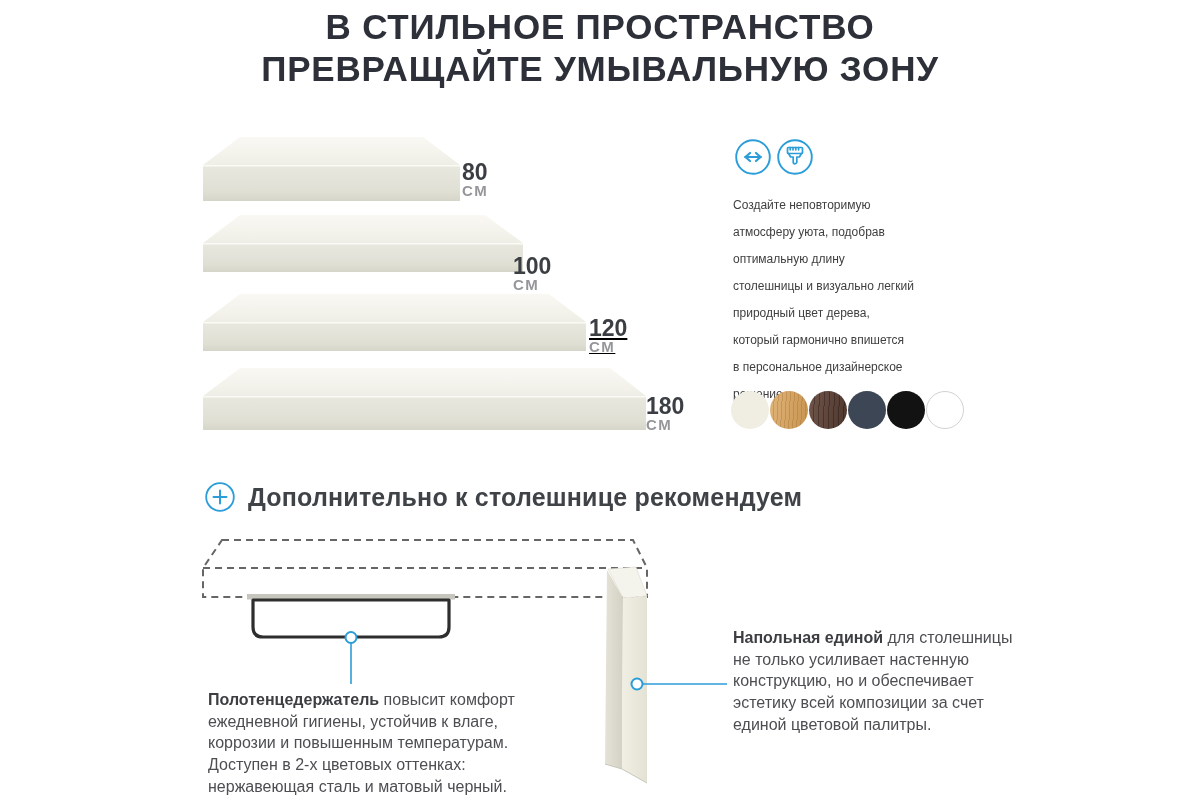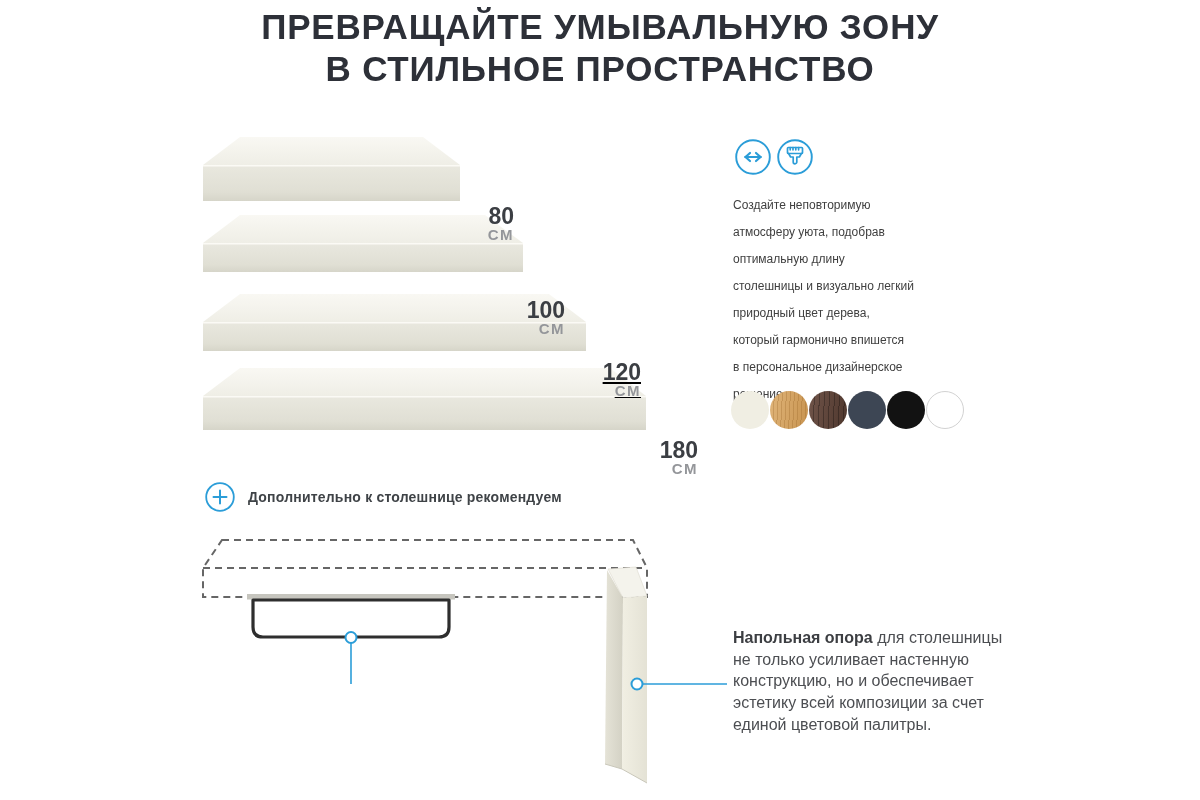--- a/index.html
+++ b/index.html
@@ -7,21 +7,21 @@
   html,body{ background:#fff; }
   body{ font-family:"Liberation Sans","DejaVu Sans",sans-serif; }
   .page{ position:relative; width:1200px; height:800px; background:#fff; overflow:hidden; }
 
   
   .title{ position:absolute; top:6px; left:0; width:1200px; text-align:center;
           font-size:35px; line-height:42px; font-weight:800; letter-spacing:.8px;
           color:#2d3038; }
 
   
-  .size-label{ position:absolute; width:52px; text-align:right;margin-top:44px; }
+  .size-label{ position:absolute; width:52px; text-align:left; }
   .size-label .num{ font-size:23px; font-weight:800; color:#3b3e43; line-height:24px; }
   .size-label .unit{ font-size:15px; font-weight:700; color:#94969a; letter-spacing:1.6px; line-height:14px; }
 
   
   .feature-icons{ position:absolute; left:735px; top:139px; display:flex; gap:6px; }
   .icon-circle{ width:36px; height:36px; }
   .accent-stroke{ stroke:var(--accent); }
 
   .body-text{ font-size:12px; line-height:27px; color:#404040; white-space:pre-line; }
   .main-desc{ position:absolute; left:733px; top:192px; width:300px; }
@@ -29,38 +29,38 @@
   .swatches{ position:absolute; left:731px; top:391px; display:flex; gap:1px; }
   .swatch{ width:38px; height:38px; border-radius:50%; flex:0 0 auto; }
   .tex-wood-light{ background-image:repeating-linear-gradient(93deg, rgba(146,94,32,.28) 0 1px, rgba(255,255,255,0) 1px 4px),
                    linear-gradient(100deg, rgba(255,255,255,.18), rgba(120,70,20,.18)); }
   .tex-wood-dark{ background-image:repeating-linear-gradient(92deg, rgba(0,0,0,.28) 0 1px, rgba(255,255,255,0) 1px 5px),
                   linear-gradient(100deg, rgba(255,255,255,.08), rgba(0,0,0,.22)); }
   .tex-plain{ background-image:none; }
 
   
   .reco-heading-row{ position:absolute; left:205px; top:482px; display:flex; align-items:center; gap:13px; }
-  .reco-heading{ font-size:14px; font-weight:800; color:#3f4347; letter-spacing:.2px; }
+  .reco-heading{ font-size:25px; font-weight:800; color:#3f4347; letter-spacing:.2px; }
 
   .caption{ position:absolute; font-size:16px; line-height:21.7px; color:#4c4e52; }
   .caption .lead{ font-weight:800; color:#3c3e42; }
   .caption .rest{ white-space:pre-line; }
   .towel-caption{ left:208px; top:689px; width:360px; }
   .support-caption{ left:733px; top:627px; width:300px; }
 
   .abs-svg{ position:absolute; }
 </style>
 </head>
 <body>
 
 <div class="page">
 
   <div class="title">
+    <div>В СТИЛЬНОЕ ПРОСТРАНСТВО</div>
     <div>ПРЕВРАЩАЙТЕ УМЫВАЛЬНУЮ ЗОНУ</div>
-    <div>В СТИЛЬНОЕ ПРОСТРАНСТВО</div>
   </div>
 
   <svg class="abs-svg" style="left:190px; top:125px;" width="520" height="320" viewBox="190 125 520 320" aria-hidden="true">
     <defs>
       <linearGradient id="gTop" x1="0" y1="0" x2="0" y2="1">
         <stop offset="0" stop-color="#f9f8f3"></stop>
           <stop offset="1" stop-color="#efeee6"></stop>
       </linearGradient>
       <linearGradient id="gFront" x1="0" y1="0" x2="0" y2="1">
         <stop offset="0" stop-color="#e9e8df"></stop>
@@ -182,22 +182,29 @@
     <g>
       <polygon points="608,569 636,567 647,596 623,598" fill="#f4f3ec" stroke="#dbd9cc" stroke-width="0.6"></polygon>
       <polygon points="607,570 623,598 622,769 605,764" fill="url(#gPanelL)"></polygon>
       <polygon points="623,598 647,596 647,783 622,769" fill="url(#gPanelR)"></polygon>
       <path d="M605 764 L622 769 L647 783" fill="none" stroke="#c9c7ba" stroke-width="1"></path>
       <line x1="643" y1="684" x2="727" y2="684" class="accent-stroke" stroke-width="1.6"></line>
       <circle cx="637" cy="684" r="5.5" fill="#ffffff" class="accent-stroke" stroke-width="2"></circle>
     </g>
   </svg>
 
+  <div class="caption towel-caption">
+    <span class="lead">Полотенцедержатель</span><span class="rest"> повысит комфорт
+ежедневной гигиены, устойчив к влаге,
+коррозии и повышенным температурам.
+Доступен в 2-х цветовых оттенках:
+нержавеющая сталь и матовый черный.</span>
+  </div>
 
   <div class="caption support-caption">
-    <span class="lead">Напольная опора</span><span class="rest"> для столешницы
+    <span class="lead">Напольная единой</span><span class="rest"> для столешницы
 не только усиливает настенную
 конструкцию, но и обеспечивает
 эстетику всей композиции за счет
 единой цветовой палитры.</span>
   </div>
 
 </div>
 
 </body></html>

